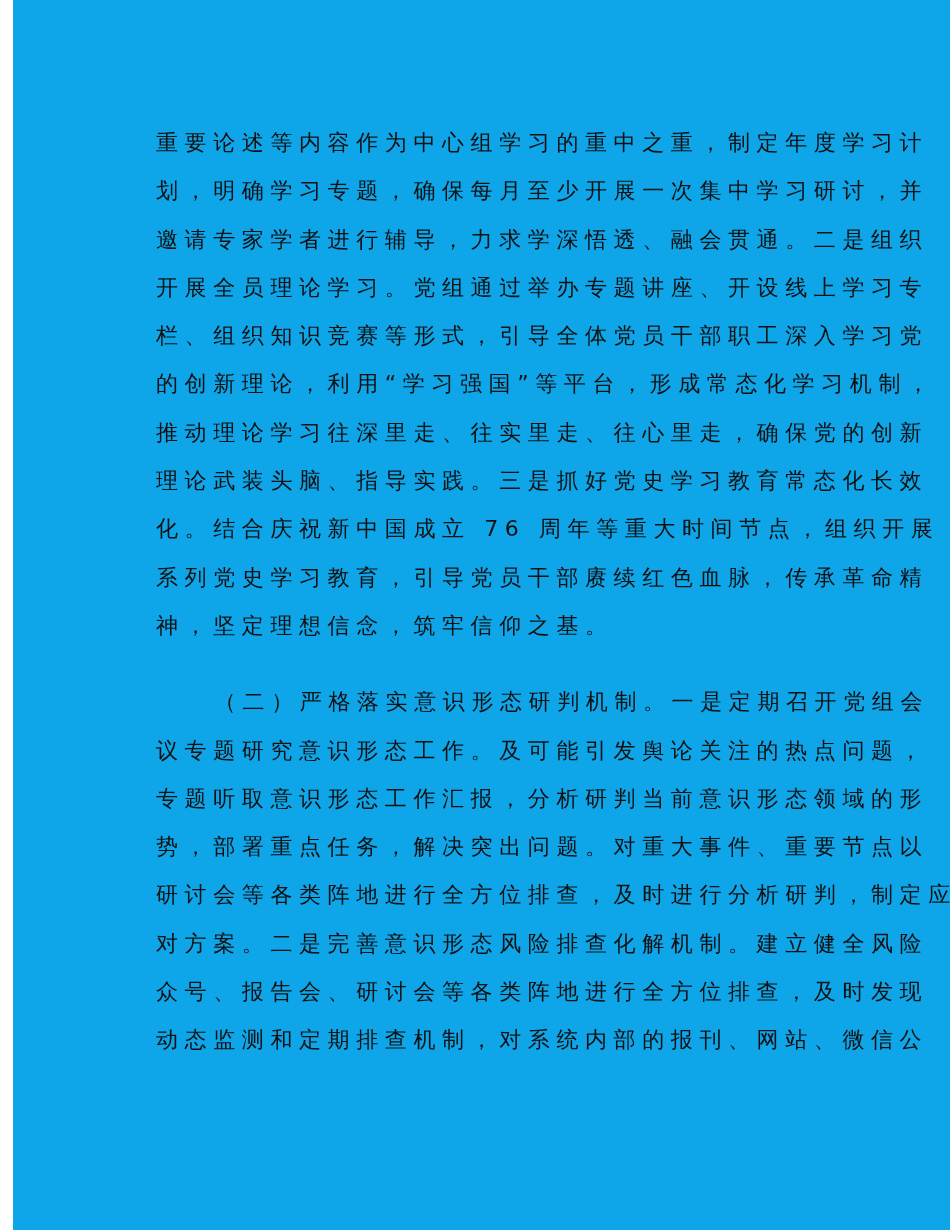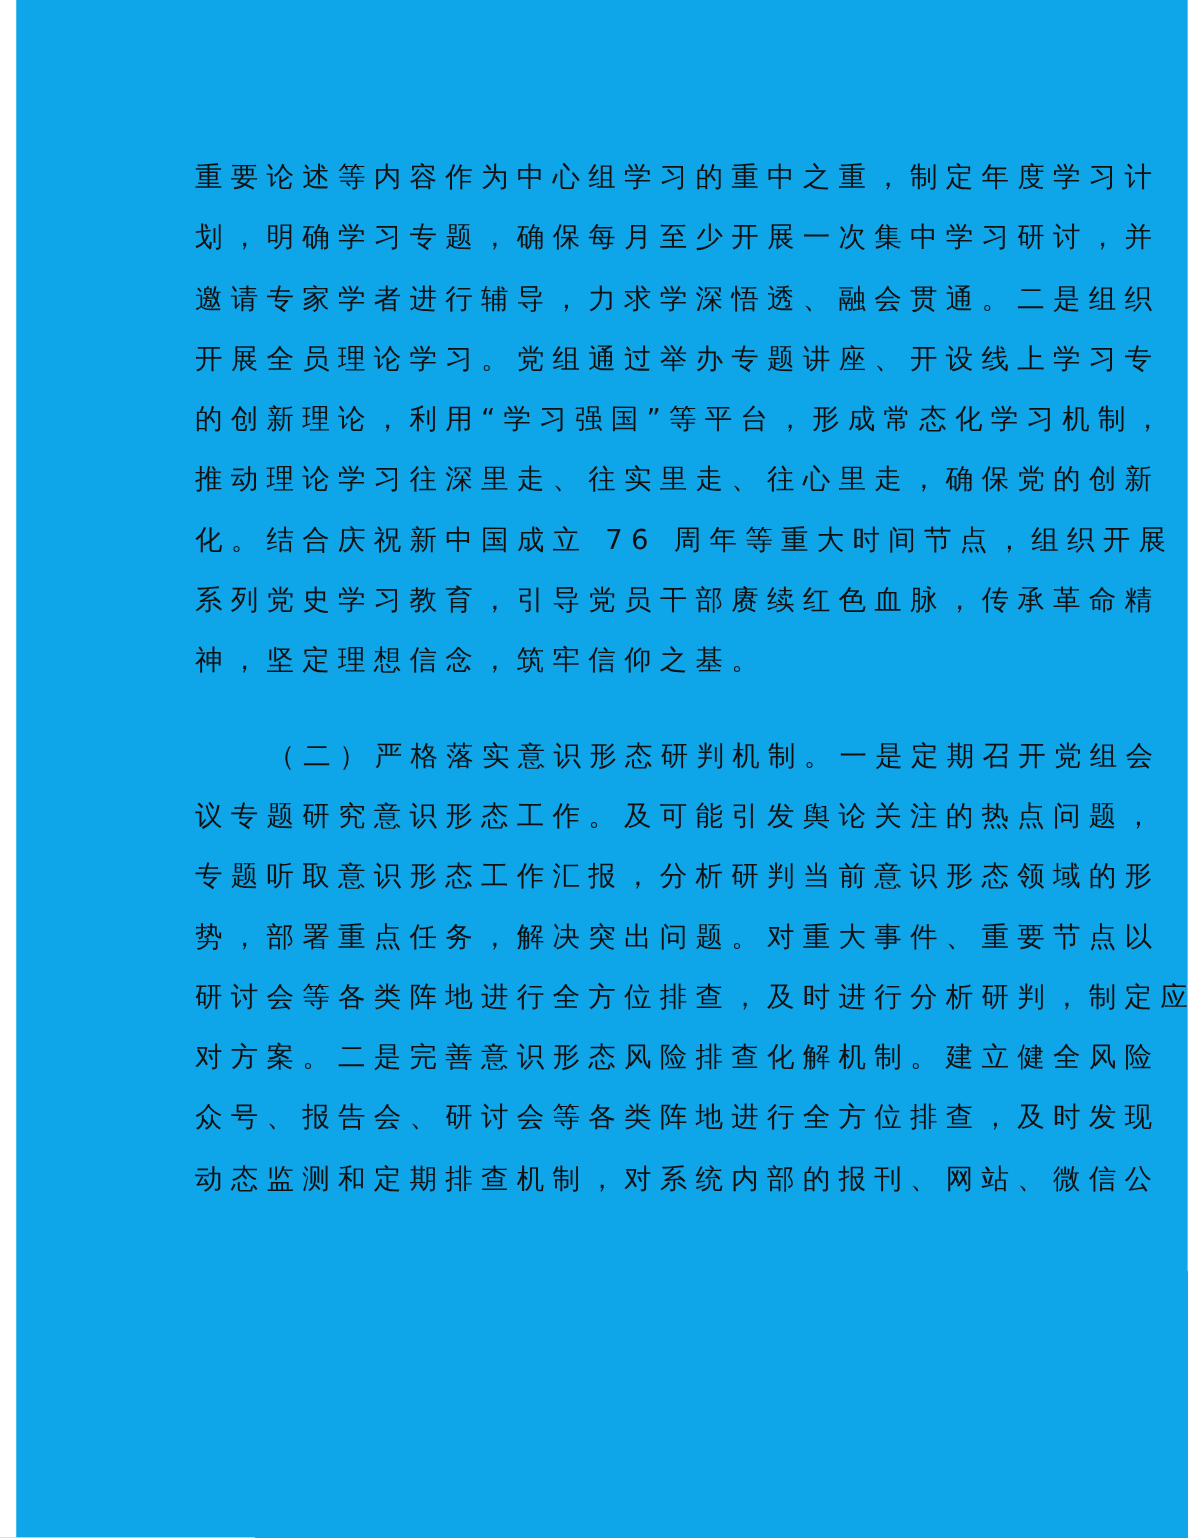--- a/index.html
+++ b/index.html
@@ -49,22 +49,24 @@
 <body>
 
 <div class="page">
   <div class="body-text">
 
     <p class="para">
       <span class="line">重要论述等内容作为中心组学习的重中之重，制定年度学习计</span>
       <span class="line">划，明确学习专题，确保每月至少开展一次集中学习研讨，并</span>
       <span class="line">邀请专家学者进行辅导，力求学深悟透、融会贯通。二是组织</span>
       <span class="line">开展全员理论学习。党组通过举办专题讲座、开设线上学习专</span>
+      <span class="line">栏、组织知识竞赛等形式，引导全体党员干部职工深入学习党</span>
       <span class="line">的创新理论，利用“学习强国”等平台，形成常态化学习机制，</span>
       <span class="line">推动理论学习往深里走、往实里走、往心里走，确保党的创新</span>
+      <span class="line">理论武装头脑、指导实践。三是抓好党史学习教育常态化长效</span>
       <span class="line">化。结合庆祝新中国成立 76 周年等重大时间节点，组织开展</span>
       <span class="line">系列党史学习教育，引导党员干部赓续红色血脉，传承革命精</span>
       <span class="line">神，坚定理想信念，筑牢信仰之基。</span>
     </p>
 
     <p class="para">
       <span class="line" style="padding-left:58px;">（二）严格落实意识形态研判机制。一是定期召开党组会</span>
       <span class="line">议专题研究意识形态工作。及可能引发舆论关注的热点问题，</span>
       <span class="line">专题听取意识形态工作汇报，分析研判当前意识形态领域的形</span>
       <span class="line">势，部署重点任务，解决突出问题。对重大事件、重要节点以</span>

